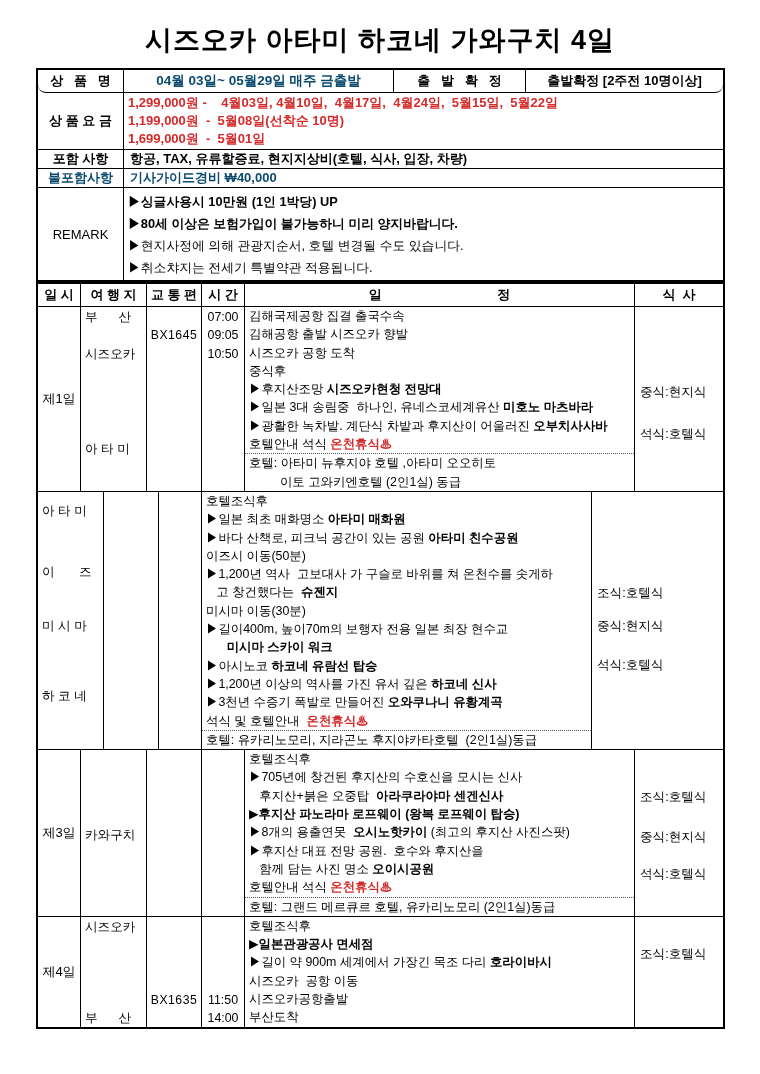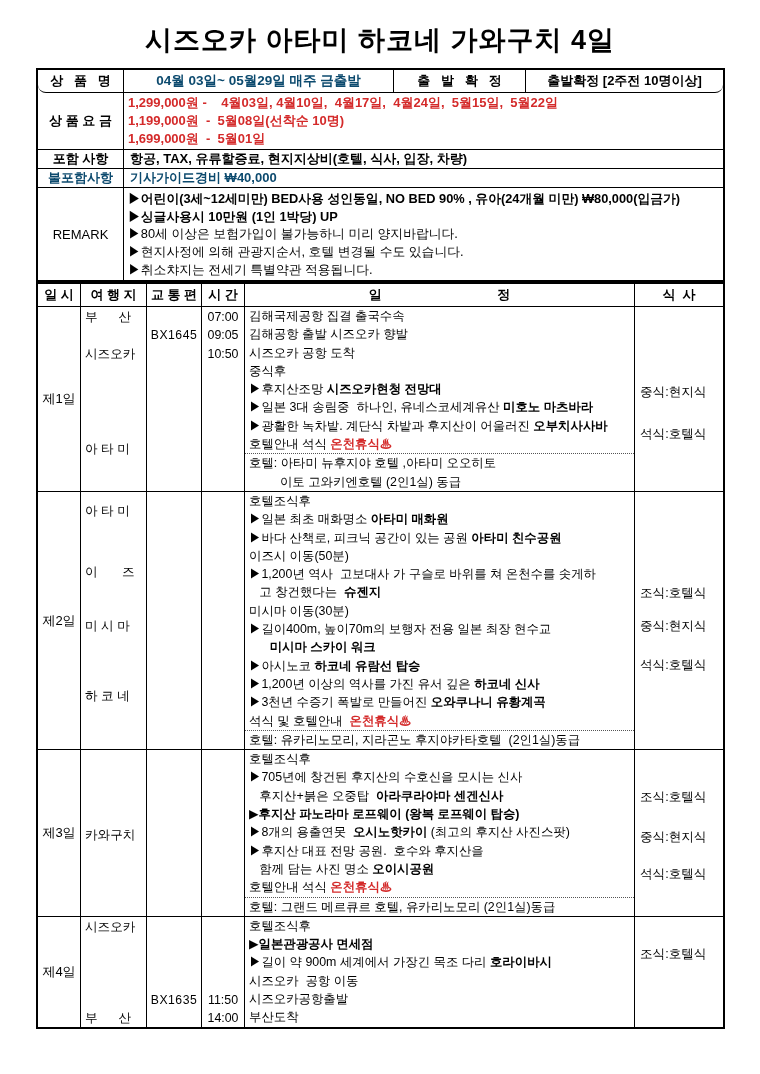--- a/index.html
+++ b/index.html
@@ -80,21 +80,20 @@
       <div class="cell c-lab lab">포함 사항</div>
       <div class="cell val">항공, TAX, 유류할증료, 현지지상비(호텔, 식사, 입장, 차량)</div>
     </div>
     <div class="row r-exc">
       <div class="cell c-lab lab blue">불포함사항</div>
       <div class="cell val blue">기사가이드경비 ₩40,000</div>
     </div>
     <div class="row r-remark">
       <div class="cell c-lab lab">REMARK</div>
       <div class="cell vals">
-        <div class="remark-line">▶어린이(3세~12세미만) BED사용 성인동일, NO BED 90% , 유아(24개월 미만) ₩80,000(입금가)</div>
         <div class="remark-line">▶싱글사용시 10만원 (1인 1박당) UP</div>
         <div class="remark-line">▶80세 이상은 보험가입이 불가능하니 미리 양지바랍니다.</div>
         <div class="remark-line">▶현지사정에 의해 관광지순서, 호텔 변경될 수도 있습니다.</div>
         <div class="remark-line">▶취소챠지는 전세기 특별약관 적용됩니다.</div>
       </div>
     </div>
   </div>
 
   <div class="tbl itin">
     <div class="row hrow">
@@ -136,23 +135,20 @@
               <div class="sline"><span>호텔: 아타미 뉴후지야 호텔 ,아타미 오오히토</span></div>
               <div class="sline"><span>         이토 고와키엔호텔 (2인1실) 동급</span></div>
             </div>
           </div>
           <div class="cell c-meal">
             <div class="pos meal" style="top: 76.03px;">중식:현지식</div>
             <div class="pos meal" style="top: 118.12px;">석식:호텔식</div>
           </div>
         </div>
         <div class="row">
-          <div class="cell c-day">
-            <div class="day-label">제2일</div>
-          </div>
           <div class="cell c-place">
             <div class="pos place" style="top: 10.15px;">아 타 미</div>
             <div class="pos place" style="top: 70.54px;">이       즈</div>
             <div class="pos place" style="top: 125.44px;">미 시 마</div>
             <div class="pos place" style="top: 194.98px;">하 코 네</div>
           </div>
           <div class="cell c-trans"></div>
           <div class="cell c-time"></div>
           <div class="cell c-sched">
             <div class="sline"><span>호텔조식후</span></div>

